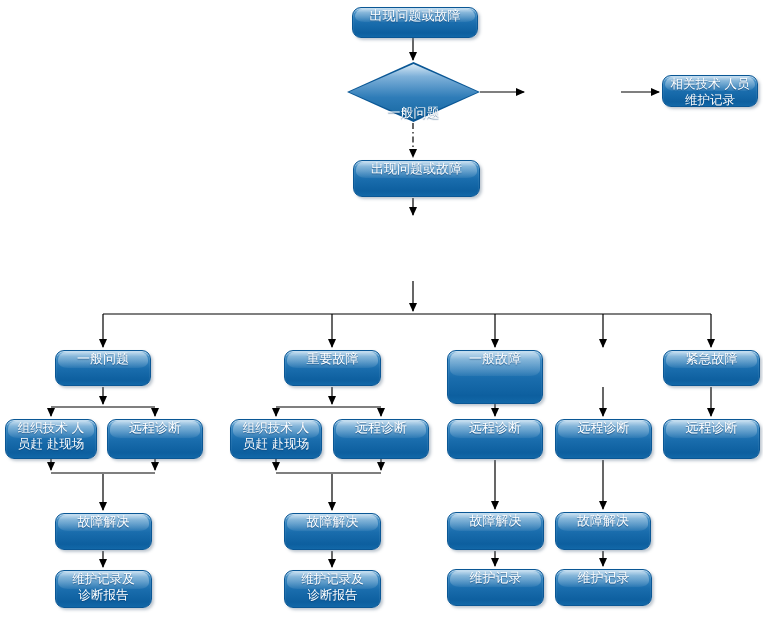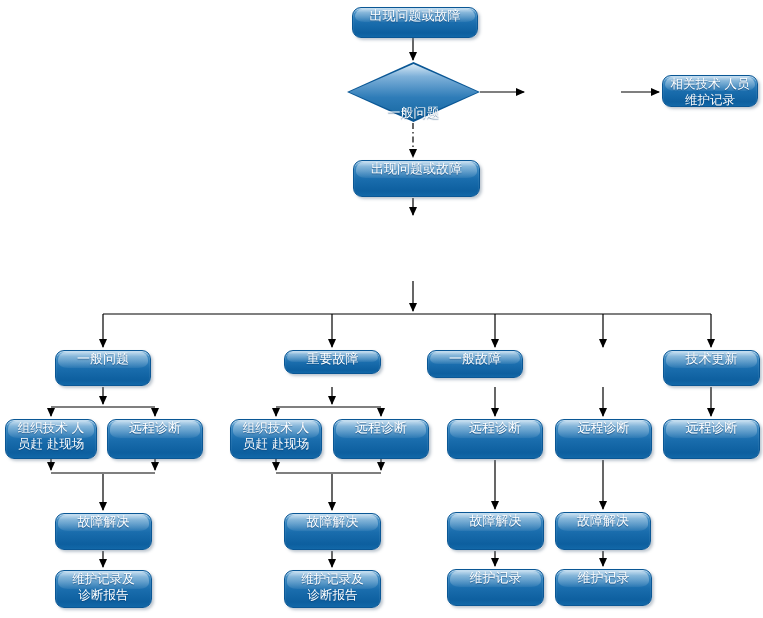--- a/index.html
+++ b/index.html
@@ -111,28 +111,28 @@
   </div>
 
   <div class="node" style="left:353px;top:160px;width:127px;height:37px">
     <span class="line">出现问题或故障</span>
   </div>
 
 
   <div class="node" style="left:55px;top:350px;width:96px;height:36px">
     <span class="line">一般问题</span>
   </div>
-  <div class="node" style="left:284px;top:350px;width:97px;height:24px">
+  <div class="node" style="left:284px;top:350px;width:97px;height:36px">
     <span class="line">重要故障</span>
   </div>
-  <div class="node" style="left:427px;top:350px;width:96px;height:28px">
+  <div class="node" style="left:447px;top:350px;width:96px;height:54px">
     <span class="line">一般故障</span>
   </div>
   <div class="node" style="left:663px;top:350px;width:97px;height:36px">
-    <span class="line">技术更新</span>
+    <span class="line">紧急故障</span>
   </div>
 
   <div class="node small" style="left:5px;top:419px;width:92px;height:40px">
     <span class="line">组织技术 人</span>
     <span class="line">员赶 赴现场</span>
   </div>
   <div class="node" style="left:107px;top:419px;width:96px;height:40px">
     <span class="line">远程诊断</span>
   </div>
   <div class="node small" style="left:230px;top:419px;width:92px;height:40px">

